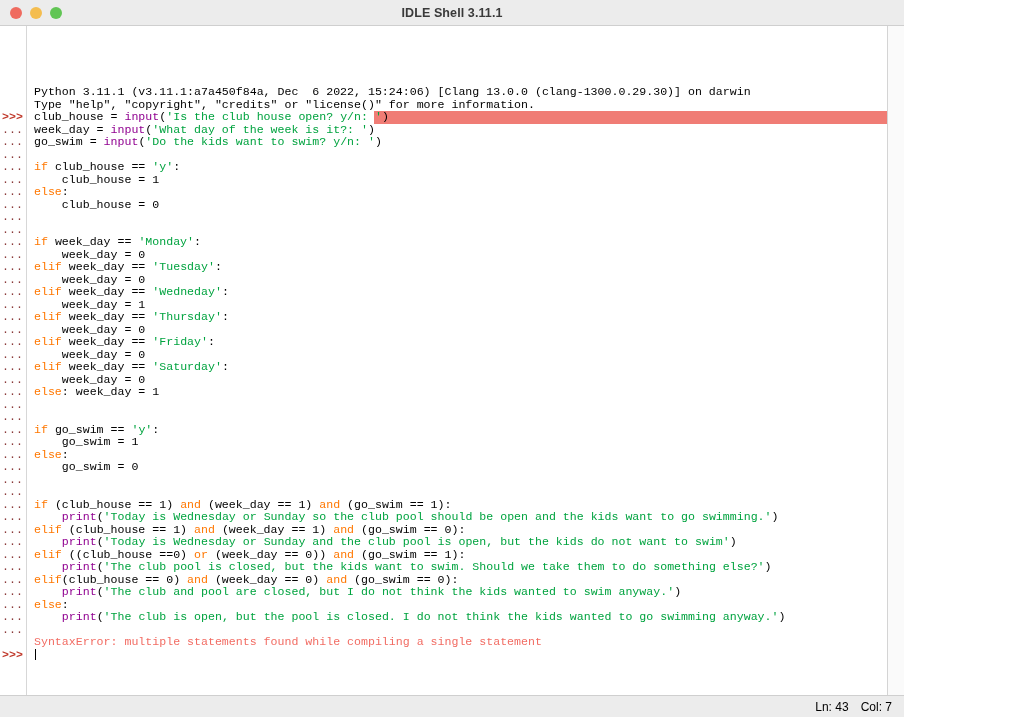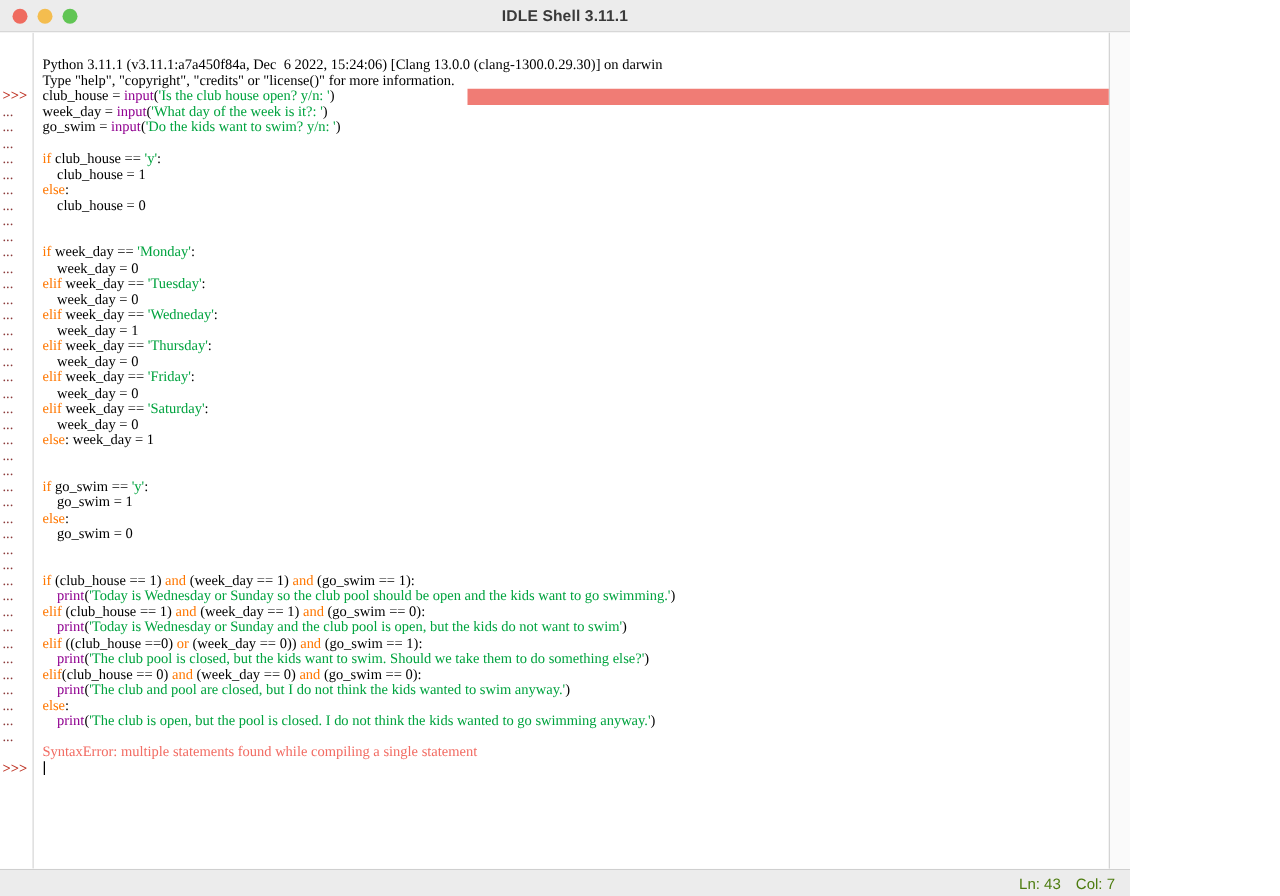--- a/index.html
+++ b/index.html
@@ -72,24 +72,25 @@
   .text-wrap {
     flex: 1;
     position: relative;
     background: #ffffff;
     overflow: hidden;
   }
 
   .lines {
     position: relative;
     padding-top: 20px;
-    font-family: Liberation Serif, serif;
+    font-family: Liberation Mono, monospace;
     font-size: 11.6px;
     line-height: 12.5px;
     white-space: pre;
+    margin-top: 40px;
   }
 
   .line {
     height: 12.5px;
     display: flex;
     align-items: flex-start;
     position: relative;
     white-space: pre;
   }
 
@@ -176,21 +177,21 @@
     height: 21px;
     min-height: 21px;
     background: #ececec;
     border-top: 1px solid #cfcfcf;
     display: flex;
     align-items: center;
     justify-content: flex-end;
     padding-right: 12px;
     font-family: "Liberation Sans", sans-serif;
     font-size: 12px;
-    color: #4d7c0f;
+    color: #000000;
     padding-left: 20px;
   }
   .status-item { margin-left: 12px; }
 </style>
 </head>
 <body>
 
 <div class="window">
 
   <div class="titlebar">

